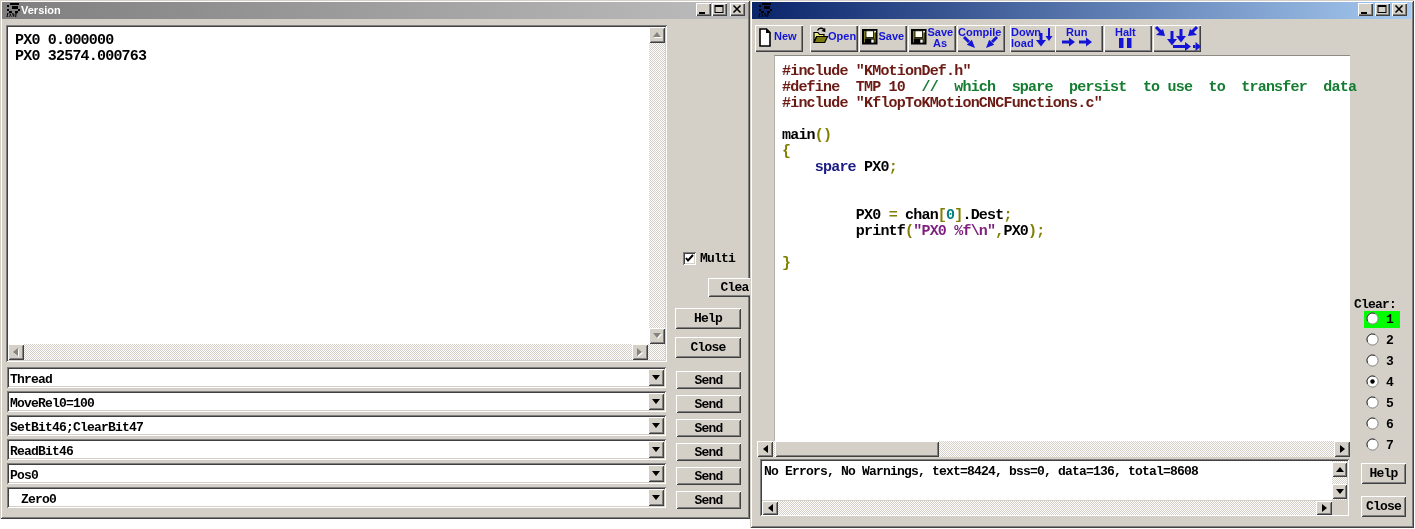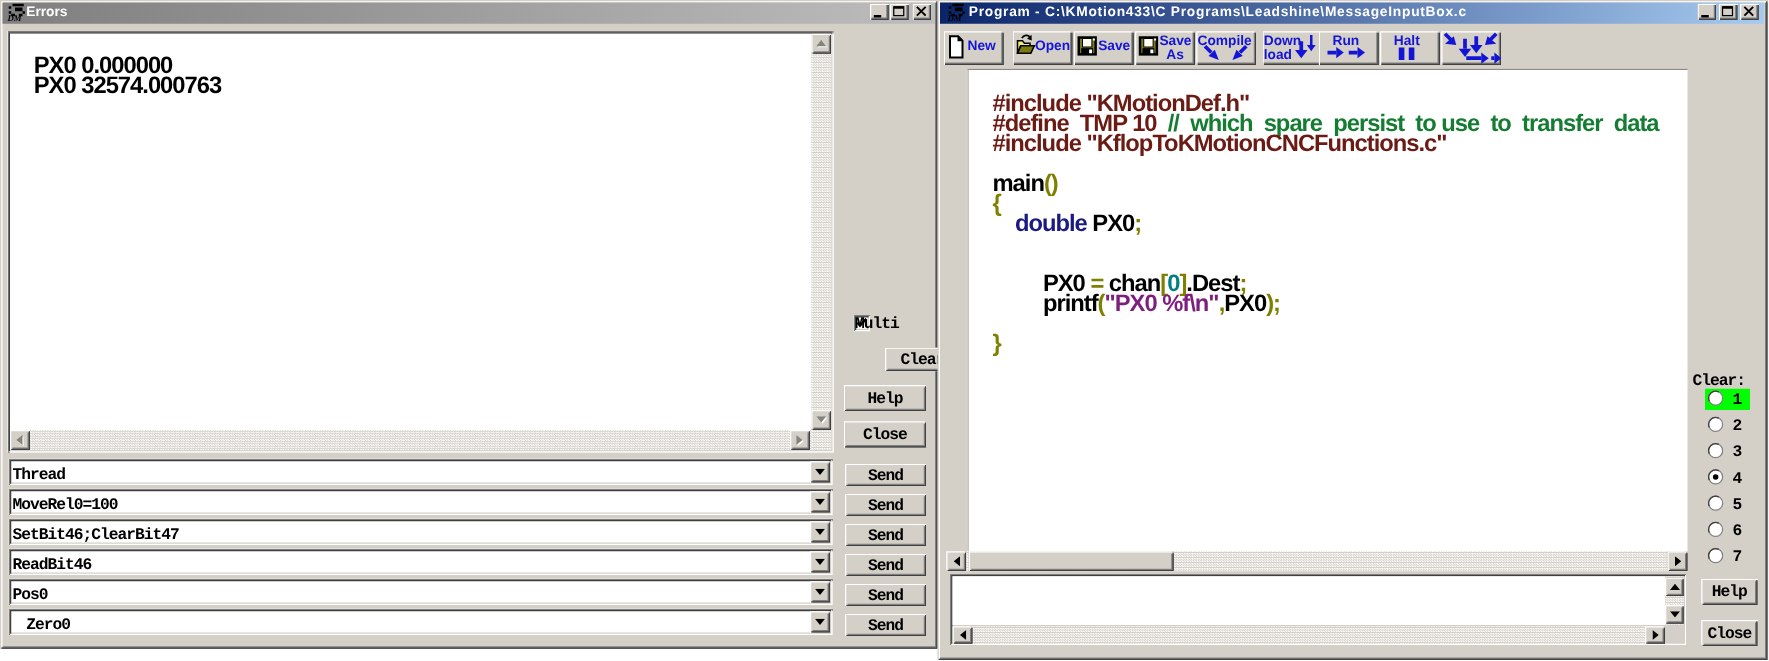--- a/index.html
+++ b/index.html
@@ -4,41 +4,41 @@
 body{width:1415px;height:529px;background:#fff;position:relative;overflow:hidden;font-family:"Liberation Mono",monospace}
 .a{position:absolute}
 .win{position:absolute;background:#d4d0c8;box-shadow:inset 1px 1px 0 #d4d0c8,inset -1px -1px 0 #404040,inset 2px 2px 0 #fff,inset -2px -2px 0 #808080}
 .btn{position:absolute;background:#d4d0c8;box-shadow:inset 1px 1px 0 #fff,inset -1px -1px 0 #404040,inset 2px 2px 0 #d4d0c8,inset -2px -2px 0 #808080}
 .sunk{position:absolute;background:#fff;box-shadow:inset 1px 1px 0 #808080,inset -1px -1px 0 #fff,inset 2px 2px 0 #404040,inset -2px -2px 0 #d4d0c8}
 .stip{background-image:conic-gradient(#fff 25%,#d4d0c8 0 50%,#fff 0 75%,#d4d0c8 0);background-size:2px 2px}
 .mono{font-family:"Liberation Mono",monospace;font-weight:bold;font-size:13px;letter-spacing:-0.8px;color:#000}
 .s11{font-family:"Liberation Sans",sans-serif;font-weight:bold;font-size:11px}
 .cbt{position:absolute;width:15px;height:13px;background:#d4d0c8;box-shadow:inset 1px 1px 0 #fff,inset -1px -1px 0 #404040,inset -2px -2px 0 #808080}
 .ctr{display:flex;align-items:center;justify-content:center}
-pre{margin:16px;font-family:Liberation Sans, sans-serif;font-weight:bold;font-size:19px;letter-spacing:-0.8px;line-height:16px}
+pre{margin:4px;font-family:Liberation Mono, monospace;font-weight:bold;font-size:15px;letter-spacing:-0.8px;line-height:16px}
 .tbt{position:absolute;top:25px;width:48px;height:27px;background:#d4d0c8;box-shadow:inset 1px 1px 0 #fff,inset -1px -1px 0 #404040,inset -2px -2px 0 #808080;color:#1414d6;font-family:"Liberation Sans",sans-serif;font-weight:bold;font-size:11px}
 </style></head><body>
 
 <div class="win" style="left:0;top:0;width:750px;height:519px">
  <div class="a" style="left:2px;top:2px;width:746px;height:17px;background:linear-gradient(90deg,#7f7f7f,#bdbdbd)"></div>
  <div class="a" style="left:4px;top:2px">
   <svg width="16" height="16">
         <g fill="#000">
           <rect x="6" y="1" width="9" height="2"></rect>
           <rect x="3" y="3" width="2" height="2"></rect>
           <rect x="8" y="4" width="6" height="3"></rect>
           <rect x="14" y="7" width="2" height="2"></rect>
           <rect x="3" y="7" width="2" height="2"></rect>
           <rect x="5" y="9" width="3" height="2"></rect>
           <rect x="11" y="9" width="3" height="2"></rect>
           <text x="2" y="15" font-family="Liberation Serif" font-style="italic" font-weight="bold" font-size="7">DM</text>
         </g>
       </svg>
  </div>
- <div class="a s11" style="left:21px;top:4px;color:#fff">Errors</div>
+ <div class="a s11" style="left:21px;top:4px;color:#fff">Version</div>
  <div class="cbt" style="left:696px;top:3px"><svg width="15" height="13">
         <rect x="3" y="9" width="6" height="2" fill="#000"></rect>
       </svg></div>
  <div class="cbt" style="left:712px;top:3px"><svg width="15" height="13">
         <rect x="3" y="2.5" width="8" height="7" fill="none" stroke="#000"></rect>
         <rect x="3" y="2" width="8" height="2" fill="#000"></rect>
       </svg></div>
  <div class="cbt" style="left:730px;top:3px"><svg width="15" height="13">
         <path d="M3.5 2.5 L10.5 9.5 M10.5 2.5 L3.5 9.5" stroke="#000" stroke-width="1.6"></path>
       </svg></div>
@@ -73,21 +73,21 @@
       <svg width="6" height="9">
         <polygon points="1,1 1,9 6,5" fill="#fff"></polygon>
         <polygon points="0,0 0,8 5,4" fill="#84847c"></polygon>
       </svg>
     </div>
 
  <div class="a" style="left:683px;top:252px;width:13px;height:13px;background:#fff;box-shadow:inset 1px 1px 0 #808080,inset -1px -1px 0 #fff,inset 2px 2px 0 #404040,inset -2px -2px 0 #d4d0c8">
   <svg width="13" height="13">
         <path d="M3 6 L5 8.5 L10 3" stroke="#000" stroke-width="2" fill="none"></path>
       </svg></div>
- <div class="a mono" style="left:684px;top:251px">Multi</div>
+ <div class="a mono" style="left:700px;top:251px">Multi</div>
 
  <div class="btn ctr mono" style="left:708px;top:278px;width:60px;height:19px">Clear</div>
  <div class="btn ctr mono" style="left:675px;top:308px;width:66px;height:21px">Help</div>
  <div class="btn ctr mono" style="left:675px;top:337px;width:66px;height:21px">Close</div>
 
  <div class="sunk" style="left:7px;top:367px;width:659px;height:21px"></div>
 <div class="a mono" style="left:10px;top:372px">Thread</div>
 <div class="btn ctr" style="left:648px;top:369px;width:16px;height:17px">
       <svg width="8" height="5">
         <polygon points="0,0 8,0 4,5" fill="#000"></polygon>
@@ -145,21 +145,20 @@
           <rect x="3" y="3" width="2" height="2"></rect>
           <rect x="8" y="4" width="6" height="3"></rect>
           <rect x="14" y="7" width="2" height="2"></rect>
           <rect x="3" y="7" width="2" height="2"></rect>
           <rect x="5" y="9" width="3" height="2"></rect>
           <rect x="11" y="9" width="3" height="2"></rect>
           <text x="2" y="15" font-family="Liberation Serif" font-style="italic" font-weight="bold" font-size="7">DM</text>
         </g>
       </svg>
  </div>
- <div class="a s11" style="left:25px;top:4px;color:#fff;letter-spacing:0.6px">Program - C:\KMotion433\C Programs\Leadshine\MessageInputBox.c</div>
  <div class="cbt" style="left:608px;top:3px"><svg width="15" height="13">
         <rect x="3" y="9" width="6" height="2" fill="#000"></rect>
       </svg></div>
  <div class="cbt" style="left:625px;top:3px"><svg width="15" height="13">
         <rect x="3" y="2.5" width="8" height="7" fill="none" stroke="#000"></rect>
         <rect x="3" y="2" width="8" height="2" fill="#000"></rect>
       </svg></div>
  <div class="cbt" style="left:642px;top:3px"><svg width="15" height="13">
         <path d="M3.5 2.5 L10.5 9.5 M10.5 2.5 L3.5 9.5" stroke="#000" stroke-width="1.6"></path>
       </svg></div>
@@ -235,21 +234,21 @@
         <polygon points="42.5,17 42.5,26 48,21.5" fill="#1414d6"></polygon>
       </svg></div>
 
  <div class="a" style="left:24px;top:55px;width:575px;height:386px;border-top:1px solid #8c8a84;border-left:1px solid #b5b2aa;background:#fff"></div>
  <pre class="a" style="left:28px;top:60px"><span style="color:#6b1a14">#include "KMotionDef.h"
 #define  TMP 10  <span style="color:#157d32">//  which  spare  persist  to use  to  transfer  data</span>
 #include "KflopToKMotionCNCFunctions.c"</span>
 
 main<span style="color:#7f7f00">()</span>
 <span style="color:#7f7f00">{</span>
-    <span style="color:#1a1a80">double</span> PX0<span style="color:#7f7f00">;</span>
+    <span style="color:#1a1a80">spare</span> PX0<span style="color:#7f7f00">;</span>
 
 
          PX0 <span style="color:#7f7f00">=</span> chan<span style="color:#7f7f00">[</span><span style="color:#007f7f">0</span><span style="color:#7f7f00">]</span>.Dest<span style="color:#7f7f00">;</span>
          printf<span style="color:#7f7f00">(</span><span style="color:#7d1f7d">"PX0 %f\n"</span><span style="color:#7f7f00">,</span>PX0<span style="color:#7f7f00">)</span><span style="color:#7f7f00">;</span>
 
 <span style="color:#7f7f00">}</span></pre>
 
  <div class="a stip" style="left:7px;top:441px;width:593px;height:16px"></div>
  <div class="btn ctr" style="left:7px;top:441px;width:16px;height:16px">
       <svg width="5" height="8">
@@ -258,20 +257,21 @@
     </div>
  <div class="btn ctr" style="left:584px;top:441px;width:16px;height:16px">
       <svg width="5" height="8">
         <polygon points="0,0 0,8 5,4" fill="#000"></polygon>
       </svg>
     </div>
  <div class="btn" style="left:25px;top:441px;width:164px;height:16px"></div>
 
  <div class="sunk" style="left:10px;top:459px;width:589px;height:57px;background:#d4d0c8"></div>
  <div class="a" style="left:12px;top:461px;width:570px;height:39px;background:#fff"></div>
+ <div class="a mono" style="left:14px;top:464px;white-space:pre">No Errors, No Warnings, text=8424, bss=0, data=136, total=8608</div>
  <div class="a stip" style="left:582px;top:461px;width:15px;height:39px"></div>
  <div class="btn ctr" style="left:582px;top:462px;width:15px;height:15px">
       <svg width="8" height="5">
         <polygon points="4,0 8,5 0,5" fill="#000"></polygon>
       </svg>
     </div>
  <div class="btn ctr" style="left:582px;top:484px;width:15px;height:15px">
       <svg width="8" height="5">
         <polygon points="0,0 8,0 4,5" fill="#000"></polygon>
       </svg>

